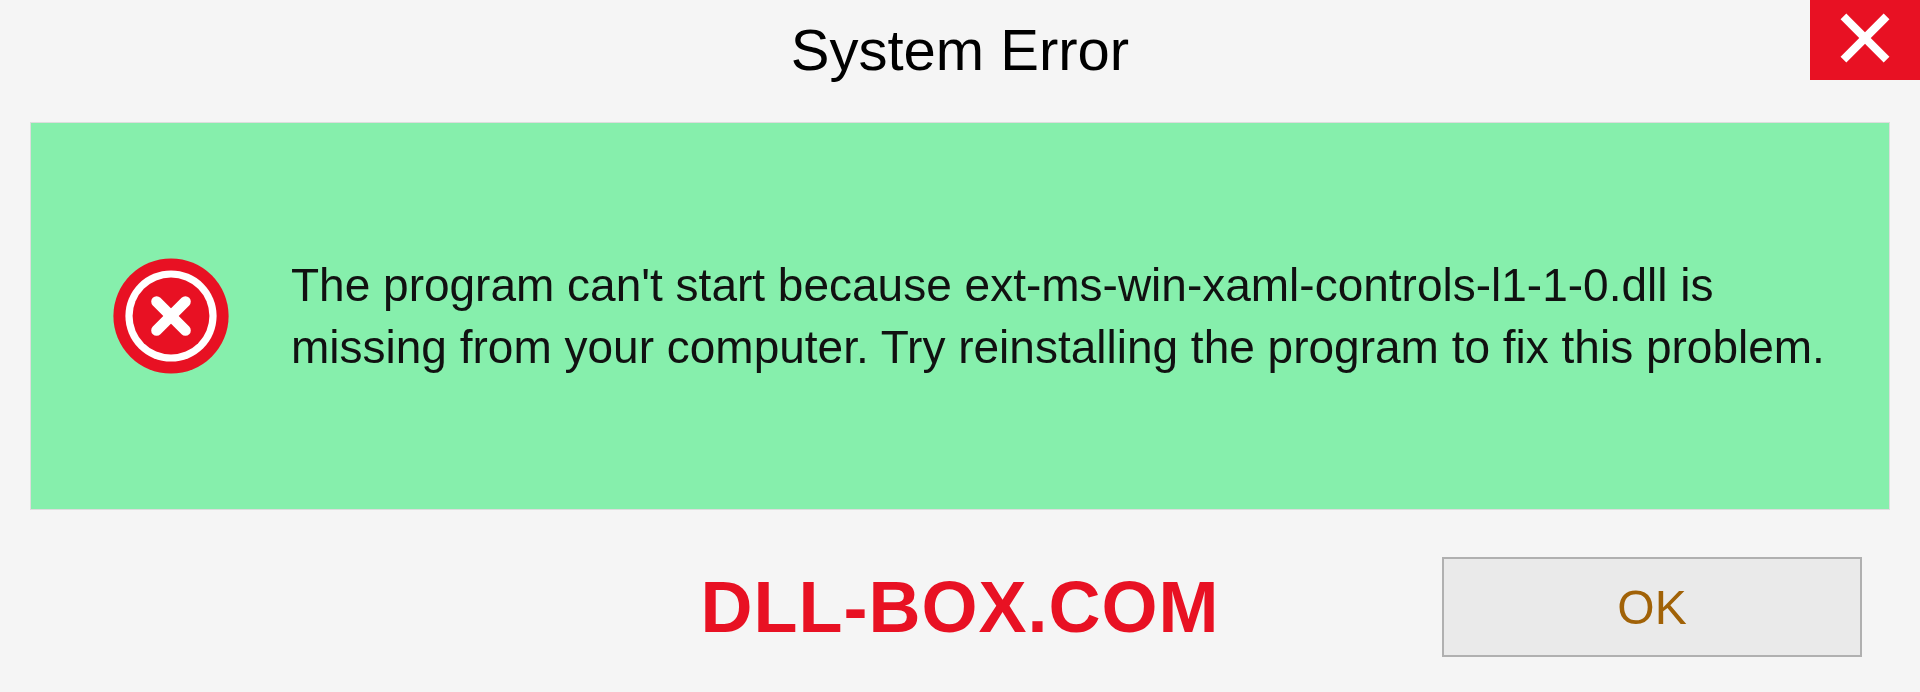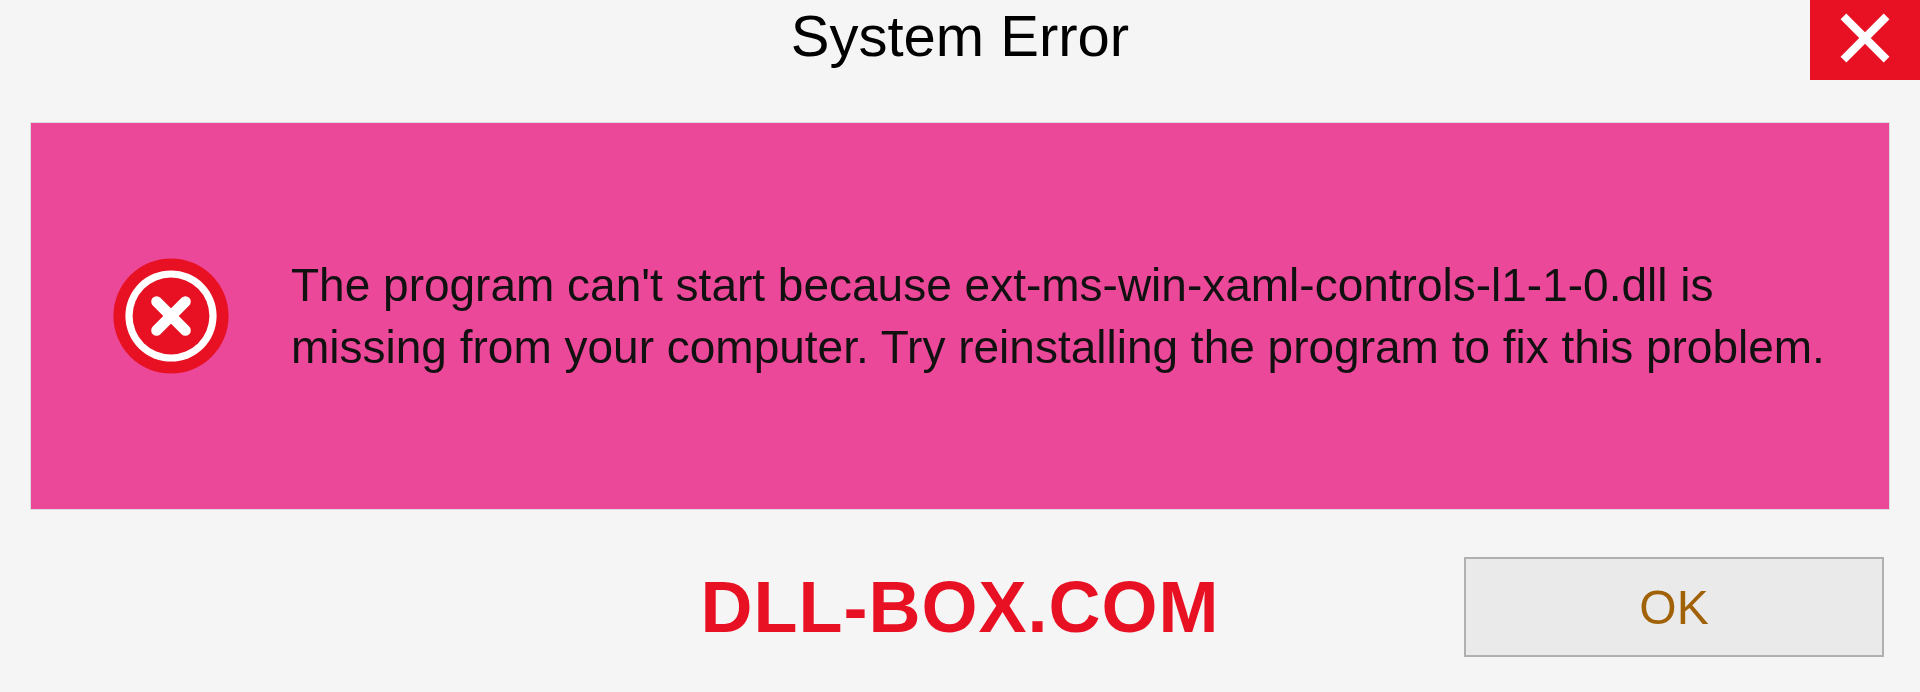--- a/index.html
+++ b/index.html
@@ -21,21 +21,21 @@
       background: #f5f5f5;
       display: flex;
       flex-direction: column;
     }
     .titlebar {
       height: 100px;
       display: flex;
       align-items: flex-start;
       justify-content: center;
       position: relative;
-      padding-top: 2px;
+      padding-top: 16px;
     }
     .title-text {
       font-size: 58px;
       font-weight: 400;
       color: #000;
       text-align: center;
     }
     .close-btn {
       position: absolute;
       top: 0;
@@ -47,21 +47,21 @@
       align-items: center;
       justify-content: center;
       cursor: pointer;
     }
     .close-btn svg {
       width: 56px;
       height: 56px;
     }
     .body-panel {
       margin: 22px 30px 12px 30px;
-      background: #ec4899;
+      background: #86efac;
       border: 1px solid #ddd;
       flex: 1;
       display: flex;
       align-items: center;
       padding: 40px 60px 40px 80px;
     }
     .error-icon-wrap {
       width: 120px;
       height: 120px;
       flex-shrink: 0;
@@ -75,21 +75,21 @@
       font-size: 46px;
       line-height: 1.35;
       color: #111;
       font-weight: 400;
     }
     .footer {
       height: 170px;
       display: flex;
       align-items: center;
       justify-content: flex-end;
-      padding: 0 36px;
+      padding: 0 58px;
       position: relative;
     }
     .watermark {
       position: absolute;
       left: 50%;
       transform: translateX(-50%);
       font-size: 72px;
       font-weight: 900;
       color: #e81123;
       letter-spacing: 1px;

